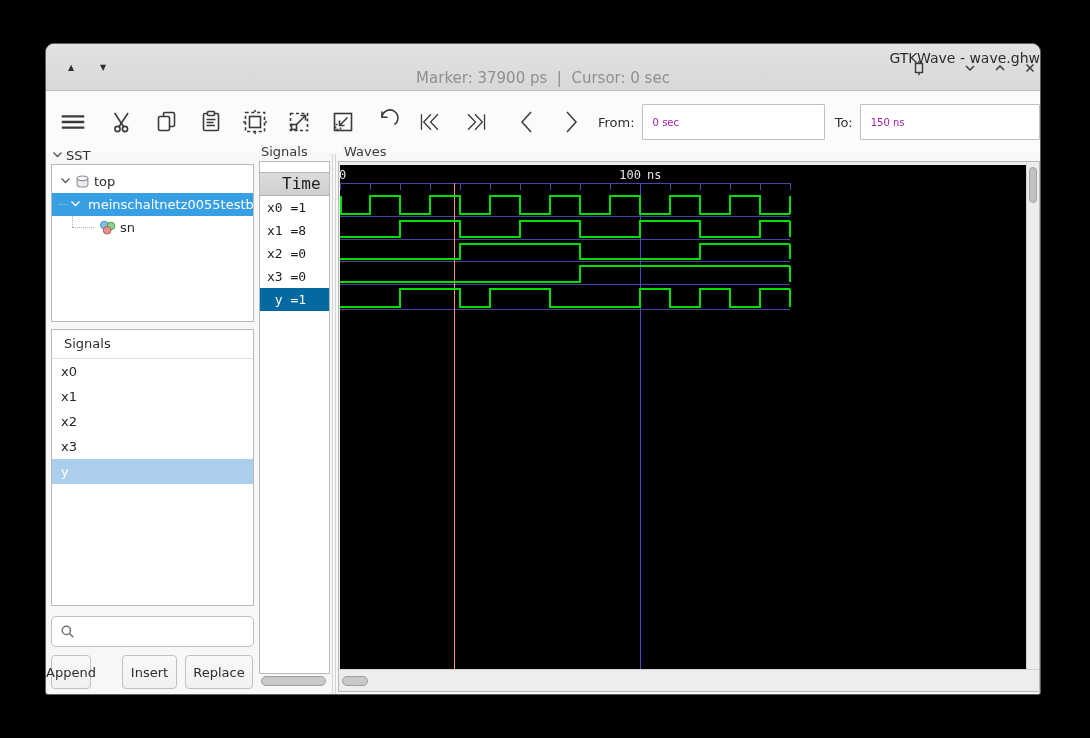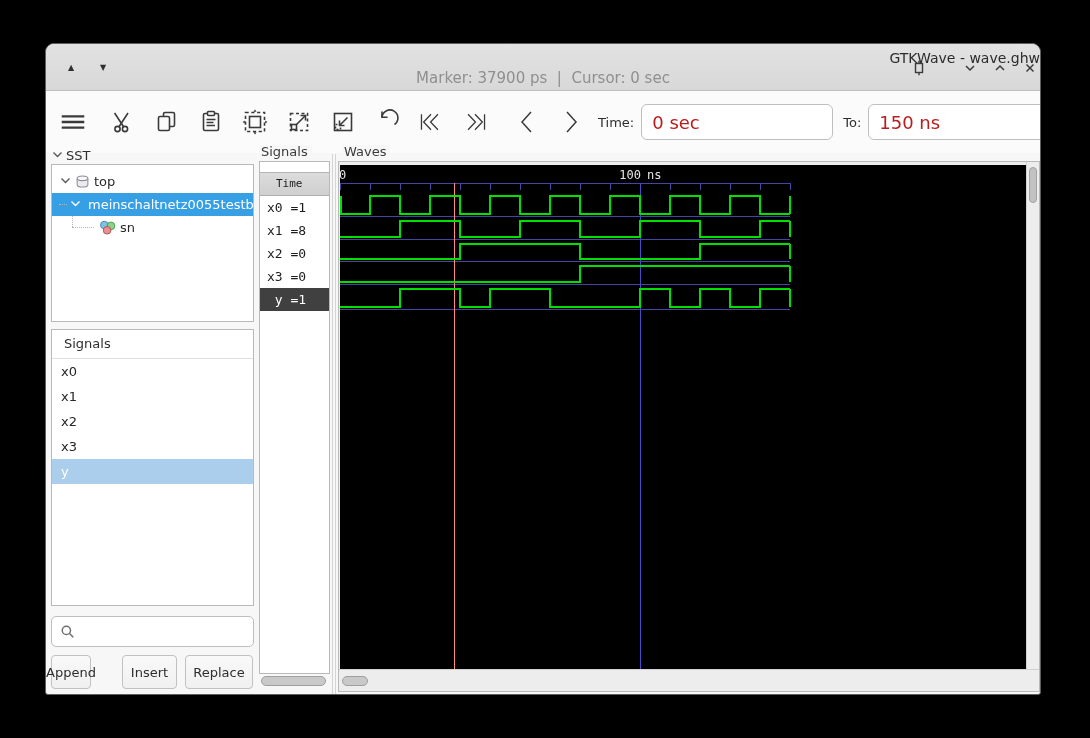--- a/index.html
+++ b/index.html
@@ -15,22 +15,22 @@
   .tb-title{left:0;top:6px;width:100%;text-align:right;font-size:14px;color:#2c2c2c;}
   .tb-sub{left:0;top:25px;width:100%;text-align:center;font-size:15px;color:#8f8f8f;white-space:pre;}
   .tb-btn{width:22px;height:22px;top:13px;display:flex;align-items:center;justify-content:center;cursor:default;}
   .tri{font-size:8px;color:#2f2f2f;line-height:1;}
   
   .toolbar{left:0;top:47px;width:100%;height:62px;background:#fbfbfb;display:flex;align-items:center;}
   .ticon{width:26px;height:26px;flex:0 0 auto;margin-left:18px;display:flex;align-items:center;justify-content:center;}
   .ticon:first-child{margin-left:14px;}
   .ticon svg{stroke:#3a3a3a;fill:none;stroke-width:1.6;}
   .tlabel{margin-left:14px;color:#2e2e2e;}
-  .tinput{height:34px;margin-left:7px;border:1px solid #bfbfbf;border-radius:6px;background:#fff;
-          padding:0 10px;font-size:18px;color:#b91c1c;font-family:inherit;outline:none;}
+  .tinput{height:34px;margin-left:7px;border:1px solid #bfbfbf;border-radius:1px;background:#fff;
+          padding:0 10px;font-size:10px;color:#a21caf;font-family:inherit;outline:none;}
   
   .frame-label{font-size:13px;color:#3c3c3c;background:#f7f7f7;padding:0 4px 0 2px;z-index:3;line-height:14px;}
   .panel{background:#fff;border:1px solid #b9b9b9;}
   
   .sst-head{left:6px;top:104px;display:flex;align-items:center;gap:3px;color:#2e2e2e;}
   .trow{height:23px;display:flex;align-items:center;white-space:nowrap;overflow:hidden;position:relative;}
   .trow .lbl{margin-left:4px;}
   .trow.sel{background:#379fe4;color:#fff;}
   .guide{position:absolute;border-color:#b5b5b5 !important;}
   .exp svg{stroke:#5a5a5a;fill:none;stroke-width:1.4;}
@@ -40,25 +40,25 @@
   .lrow{height:25px;line-height:25px;padding-left:9px;color:#252525;}
   .lrow.sel{background:#abceec;color:#fff;}
   
   .search{left:5px;top:572px;width:203px;height:31px;background:#fff;border:1px solid #bfbfbf;border-radius:5px;
           display:flex;align-items:center;padding-left:8px;gap:6px;}
   .btn{position:absolute;top:611px;height:34px;background:linear-gradient(#f9f9f9,#f0f0f0);
        border:1px solid #c1c1c1;border-radius:4px;font-size:13px;color:#2e2e2e;
        font-family:inherit;display:flex;align-items:center;justify-content:center;}
   
   .vtime{margin:10px 0 0 0;height:22px;line-height:22px;background:linear-gradient(#dcdcdc,#cfcfcf);
-         border-top:1px solid #b5b5b5;border-bottom:1px solid #b0b0b0;padding-left:16px;
-         font-family:"DejaVu Sans Mono","Liberation Mono",monospace;font-size:11px;color:#1d1d1d;}
+         border-top:1px solid #b5b5b5;border-bottom:1px solid #b0b0b0;padding-left:22px;
+         font-family:"DejaVu Sans Mono","Liberation Mono",monospace;font-size:16px;color:#1d1d1d;}
   .vrow{height:23px;line-height:23px;padding-left:7px;white-space:pre;
         font-family:"DejaVu Sans Mono","Liberation Mono",monospace;font-size:13px;color:#1d1d1d;}
-  .vrow.sel{background:#404040;color:#fff;}
+  .vrow.sel{background:#0369a1;color:#fff;}
   
   .wavebox{left:292px;top:117px;width:702px;height:531px;background:#ededed;border:1px solid #b9b9b9;}
   .wavecanvas{left:1px;top:3px;width:688px;height:505px;background:#000;overflow:hidden;}
   .vgutter{left:687px;top:0;width:13px;height:507px;background:#ededed;border-left:1px solid #d2d2d2;}
   .vthumb{left:2px;top:5px;width:8px;height:36px;background:#c2c2c2;border:1px solid #a2a2a2;border-radius:4px;}
   .hgutter{left:0;top:507px;width:700px;height:22px;background:#ededed;border-top:1px solid #d2d2d2;}
   .hthumb{left:3px;top:6px;width:26px;height:10px;background:#c9c9c9;border:1px solid #9f9f9f;border-radius:5px;}
   .midthumb{left:215px;top:632px;width:65px;height:10px;background:#c9c9c9;border:1px solid #9f9f9f;border-radius:5px;}
   .split{width:1px;top:110px;height:578px;background:#d4d4d4;}
   svg text{font-family:"DejaVu Sans Mono","Liberation Mono",monospace;font-size:12px;}
@@ -182,21 +182,21 @@
     <span class="ticon" style="margin-left:26px;">
       <svg width="26" height="26" viewBox="0 0 26 26" style="stroke-width:1.5;">
         <polyline points="17,3 8,13 17,23"></polyline>
         </svg>
     </span>
     <span class="ticon">
       <svg width="26" height="26" viewBox="0 0 26 26" style="stroke-width:1.5;">
         <polyline points="9,3 18,13 9,23"></polyline>
         </svg>
     </span>
-    <span class="tlabel">Time:</span>
+    <span class="tlabel">From:</span>
     <input class="tinput" style="width: 170px;" value="0 sec">
     <span class="tlabel" style="margin-left:10px;text-align:center;">To:</span>
     <input class="tinput" style="width: 167px;" value="150 ns">
 
   </div>
 
   <div class="abs sst-head">
     <span class="exp"><svg width="11" height="11" viewBox="0 0 11 11">
           <polyline points="1.5,3.5 5.5,7.5 9.5,3.5"></polyline>
         </svg></span>

